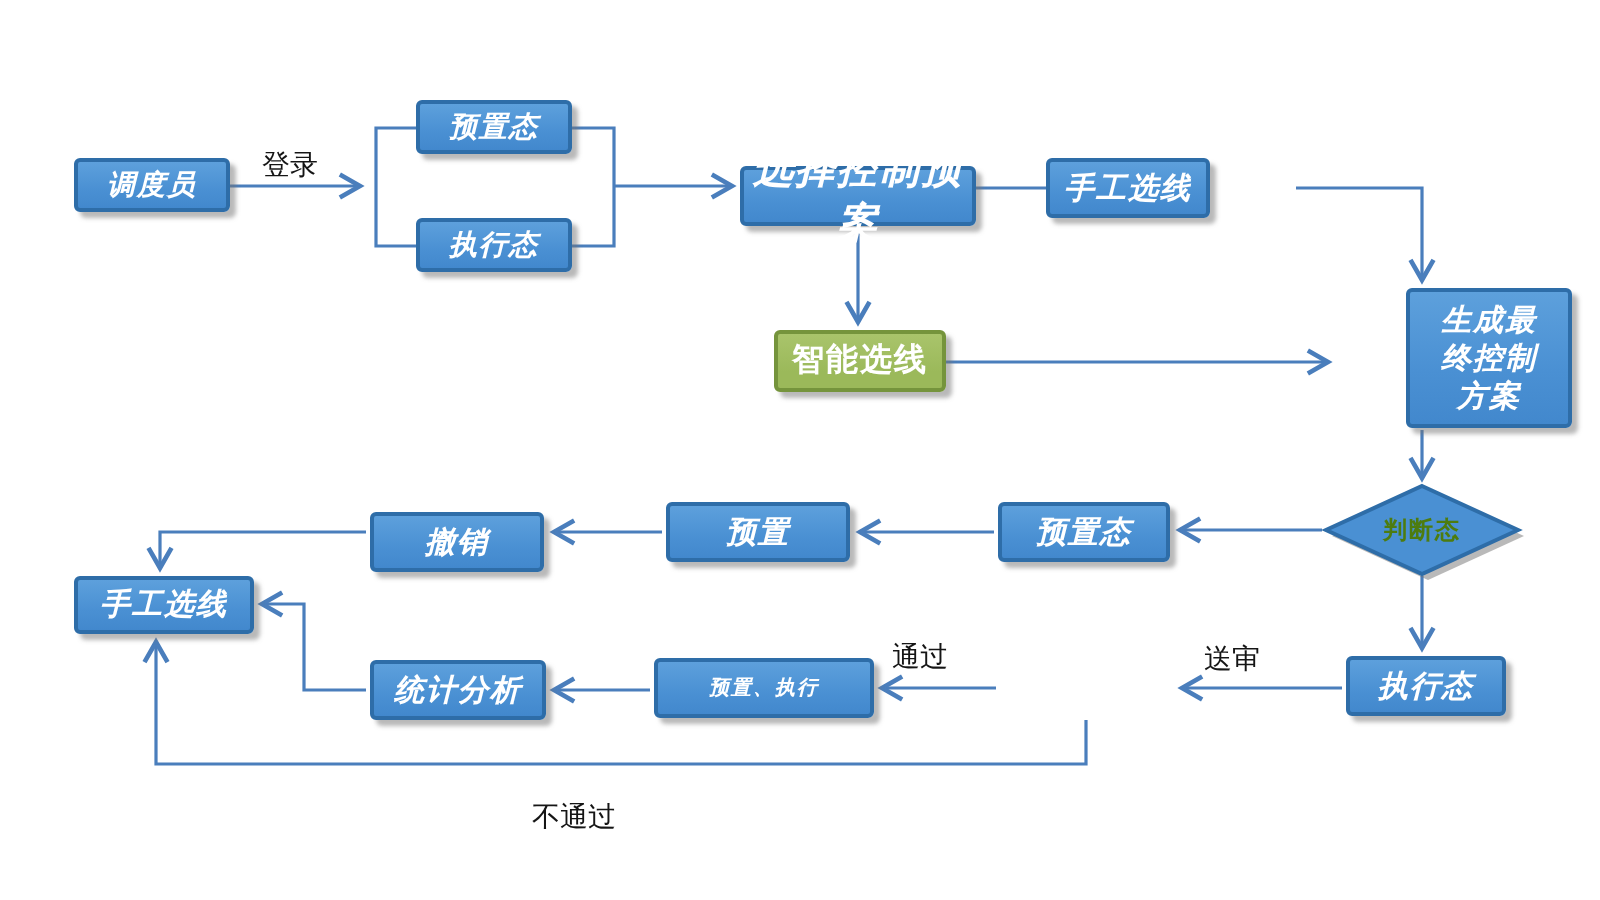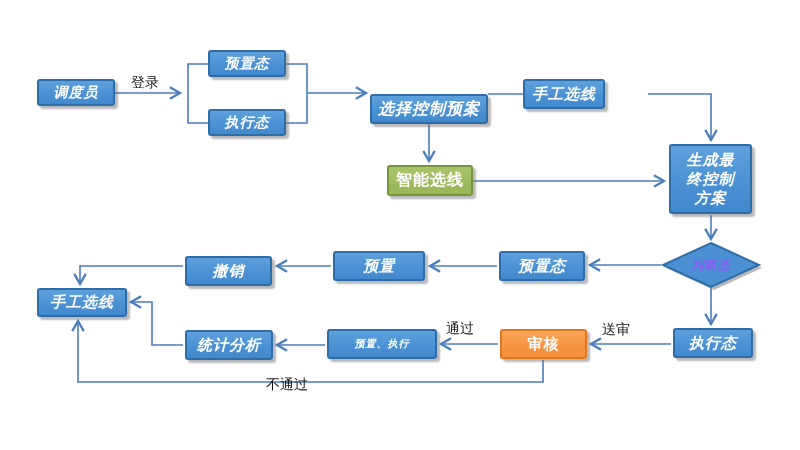--- a/index.html
+++ b/index.html
@@ -19,24 +19,24 @@
   .node{position:absolute;box-sizing:border-box;display:flex;align-items:center;justify-content:center;
         color:#fff;font-weight:bold;border-radius:3px;letter-spacing:1px;
         box-shadow:3px 3px 2px var(--shadow);text-align:center;}
   .blue{background:linear-gradient(180deg,var(--box-blue-light) 0%,var(--box-blue) 60%,#4288cd 100%);
         border:2px solid var(--box-blue-border);font-style:italic;}
   .green{background:linear-gradient(180deg,var(--green-light) 0%,var(--green) 70%);
         border:2px solid var(--green-border);}
   .orange{background:linear-gradient(180deg,var(--orange-light) 0%,var(--orange) 70%);
         border:2px solid var(--orange-border);}
   .diamond-label{position:absolute;display:flex;align-items:center;justify-content:center;
-        color:#8b5cf6;font-weight:bold;box-shadow:none;background:none;border:none;font-style:italic;}
+        color:#4d7c0f;font-weight:bold;box-shadow:none;background:none;border:none;}
   .edge-label{position:absolute;font-family:"DejaVu Serif","Liberation Serif",serif;
         font-size:14px;color:var(--label-text);font-weight:normal;}
-  .wrap3{line-height:19px;padding:0 13px;}
+  .wrap3{line-height:19px;padding:0 13px;margin-left:34px;}
 </style>
 </head>
 <body>
 
 <div id="canvas">
 
   <svg id="wires" width="800" height="450" viewBox="0 0 800 450">
     <defs>
       <marker id="arrow" viewBox="0 0 10 10" refX="8" refY="5" markerWidth="9" markerHeight="9" orient="auto-start-reverse">
         <path class="arrowhead" d="M 1 1 L 8 5 L 1 9"></path>
@@ -83,21 +83,21 @@
     <polygon class="diamond-shadow" points="714,246 762,268 714,290 666,268"></polygon>
     <polygon class="diamond" points="711,243 759,265 711,287 663,265"></polygon>
   </svg>
 
   <div class="node blue" style="left:37px;top:79px;width:78px;height:27px;font-size:14px">调度员</div>
 
   <div class="node blue" style="left:208px;top:50px;width:78px;height:27px;font-size:14px">预置态</div>
 
   <div class="node blue" style="left:208px;top:109px;width:78px;height:27px;font-size:14px">执行态</div>
 
-  <div class="node blue" style="left:370px;top:94px;width:118px;height:30px;font-size:16px">选择控制预案</div>
+  <div class="node blue" style="left:370px;top:83px;width:118px;height:30px;font-size:20px">选择控制预案</div>
 
   <div class="node blue" style="left:523px;top:79px;width:82px;height:30px;font-size:15px">手工选线</div>
 
   <div class="node green" style="left:387px;top:165px;width:86px;height:31px;font-size:16px">智能选线</div>
 
   <div class="node blue wrap3" style="left:669px;top:144px;width:83px;height:70px;font-size:15px">生成最终控制方案</div>
 
   <div class="node diamond-label" style="left:663px;top:243px;width:96px;height:44px;font-size:12px">判断态</div>
 
   <div class="node blue" style="left:499px;top:251px;width:86px;height:30px;font-size:15px">预置态</div>
@@ -105,25 +105,24 @@
   <div class="node blue" style="left:333px;top:251px;width:92px;height:30px;font-size:15px">预置</div>
 
   <div class="node blue" style="left:185px;top:256px;width:87px;height:30px;font-size:15px">撤销</div>
 
   <div class="node blue" style="left:37px;top:288px;width:90px;height:29px;font-size:15px">手工选线</div>
 
   <div class="node blue" style="left:185px;top:330px;width:88px;height:30px;font-size:15px">统计分析</div>
 
   <div class="node blue" style="left:327px;top:329px;width:110px;height:30px;font-size:10px">预置、执行</div>
 
-  <div class="node orange" style="left:500px;top:329px;width:87px;height:30px;font-size:15px">审核</div>
 
   <div class="node blue" style="left:673px;top:328px;width:80px;height:30px;font-size:15px">执行态</div>
 
   <div class="edge-label" style="left:131px;top:74px;width:44px">登录</div>
 
   <div class="edge-label" style="left:446px;top:320px;width:44px">通过</div>
 
   <div class="edge-label" style="left:602px;top:321px;width:44px">送审</div>
 
-  <div class="edge-label" style="left:266px;top:376px;width:66px">不通过</div>
+  <div class="edge-label" style="left:266px;top:400px;width:66px">不通过</div>
 
 </div>
 
 </body></html>

